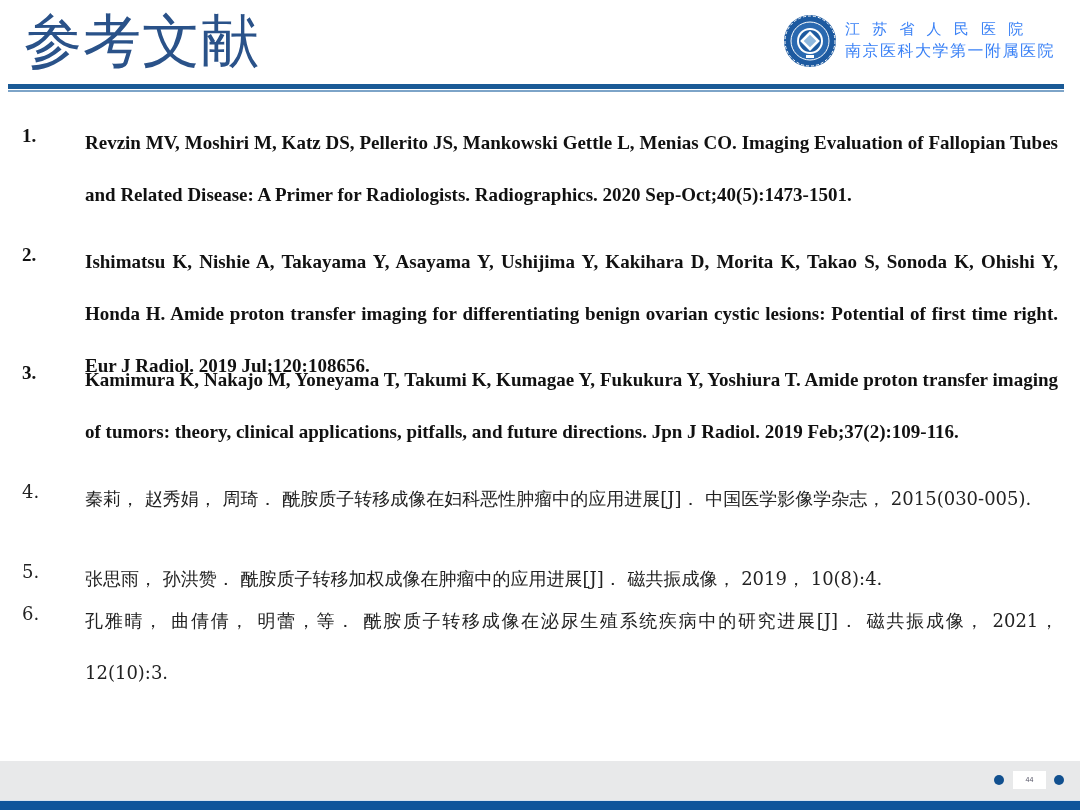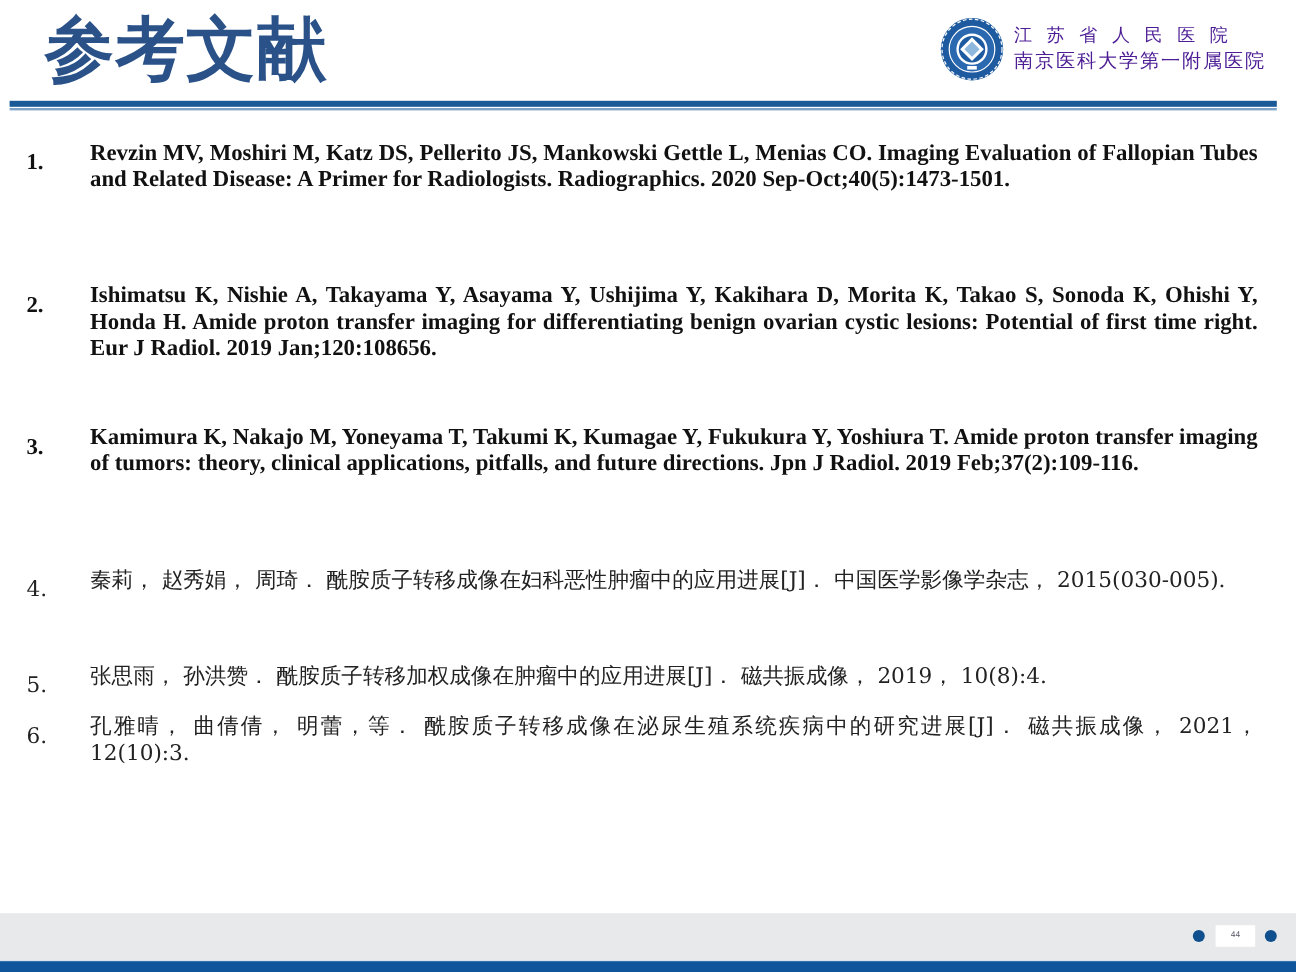--- a/index.html
+++ b/index.html
@@ -4,50 +4,50 @@
   <style>
     html, body { margin: 0; padding: 0; }
     body {
       width: 1080px; height: 810px; position: relative; overflow: hidden;
       background: #ffffff;
       font-family: "Liberation Serif", "DejaVu Serif", serif;
     }
     .title {
       position: absolute; left: 24px; top: 6px;
       font-family: "DejaVu Sans", "Liberation Sans", sans-serif;
-      font-weight: bold; font-size: 58px; line-height: 70px;
-      color: #2a5289; letter-spacing: 1px; margin-left: 13px;
+      font-weight: normal; font-size: 58px; line-height: 70px;
+      color: #2a5289; letter-spacing: 1px;
     }
     .hr-thick {
       position: absolute; left: 8px; right: 16px; top: 84px; height: 5px;
       background: #1a5a96;
     }
     .hr-thin {
       position: absolute; left: 8px; right: 16px; top: 90px; height: 2px;
       background: #7da4c8;
     }
     .logo {
       position: absolute; left: 783px; top: 14px; width: 54px; height: 54px;
     }
     .hospital {
-      position: absolute; left: 845px; top: 18px; color: #4c1d95;
+      position: absolute; left: 845px; top: 18px; color: #3b82f6;
       font-family: "DejaVu Serif", "Liberation Serif", serif;
     }
     .hospital .l1 { font-size: 15px; letter-spacing: 12.2px; line-height: 22px; }
     .hospital .l2 { font-size: 16px; letter-spacing: 1.5px; line-height: 22px; }
 
     .refs { position: absolute; left: 0; top: 0; width: 1080px; }
     .ref { position: absolute; left: 0; width: 1080px; }
     .ref .num {
       position: absolute; left: 22px; width: 40px;
       font-size: 19px; line-height: 38px; color: #111;
     }
     .ref .body {
-      position: absolute; left: 75px; width: 973px;
-      font-size: 19px; line-height: 22px; color: #111;
+      position: absolute; left: 85px; width: 973px;
+      font-size: 19px; line-height: 52px; color: #111;
       text-align: justify; text-align-last: left;
     }
     .ref.en .num, .ref.en .body { font-weight: bold; }
     .ref.zh .num, .ref.zh .body {
       font-family: "DejaVu Serif", "Liberation Serif", serif;
       font-size: 18px; font-weight: normal; color: #222;
     }
 
     .footer {
       position: absolute; left: 0; top: 761px; width: 1080px; height: 41px;
@@ -97,21 +97,21 @@
   <div class="hr-thick"></div>
   <div class="hr-thin"></div>
 
   <div class="refs">
     <div class="ref en" style="top:117px;">
       <span class="num">1.</span>
       <div class="body">Revzin MV, Moshiri M, Katz DS, Pellerito JS, Mankowski Gettle L, Menias CO. Imaging Evaluation of Fallopian Tubes and Related Disease: A Primer for Radiologists. Radiographics. 2020 Sep-Oct;40(5):1473-1501.</div>
     </div>
     <div class="ref en" style="top:236px;">
       <span class="num">2.</span>
-      <div class="body">Ishimatsu K, Nishie A, Takayama Y, Asayama Y, Ushijima Y, Kakihara D, Morita K, Takao S, Sonoda K, Ohishi Y, Honda H. Amide proton transfer imaging for differentiating benign ovarian cystic lesions: Potential of first time right. Eur J Radiol. 2019 Jan;120:108656.</div>
+      <div class="body">Ishimatsu K, Nishie A, Takayama Y, Asayama Y, Ushijima Y, Kakihara D, Morita K, Takao S, Sonoda K, Ohishi Y, Honda H. Amide proton transfer imaging for differentiating benign ovarian cystic lesions: Potential of first time right. Eur J Radiol. 2019 Jul;120:108656.</div>
     </div>
     <div class="ref en" style="top:354px;">
       <span class="num">3.</span>
       <div class="body">Kamimura K, Nakajo M, Yoneyama T, Takumi K, Kumagae Y, Fukukura Y, Yoshiura T. Amide proton transfer imaging of tumors: theory, clinical applications, pitfalls, and future directions. Jpn J Radiol. 2019 Feb;37(2):109-116.</div>
     </div>
     <div class="ref zh" style="top:473px;">
       <span class="num">4.</span>
       <div class="body">秦莉， 赵秀娟， 周琦． 酰胺质子转移成像在妇科恶性肿瘤中的应用进展[J]． 中国医学影像学杂志， 2015(030-005).</div>
     </div>
     <div class="ref zh" style="top:553px;">

